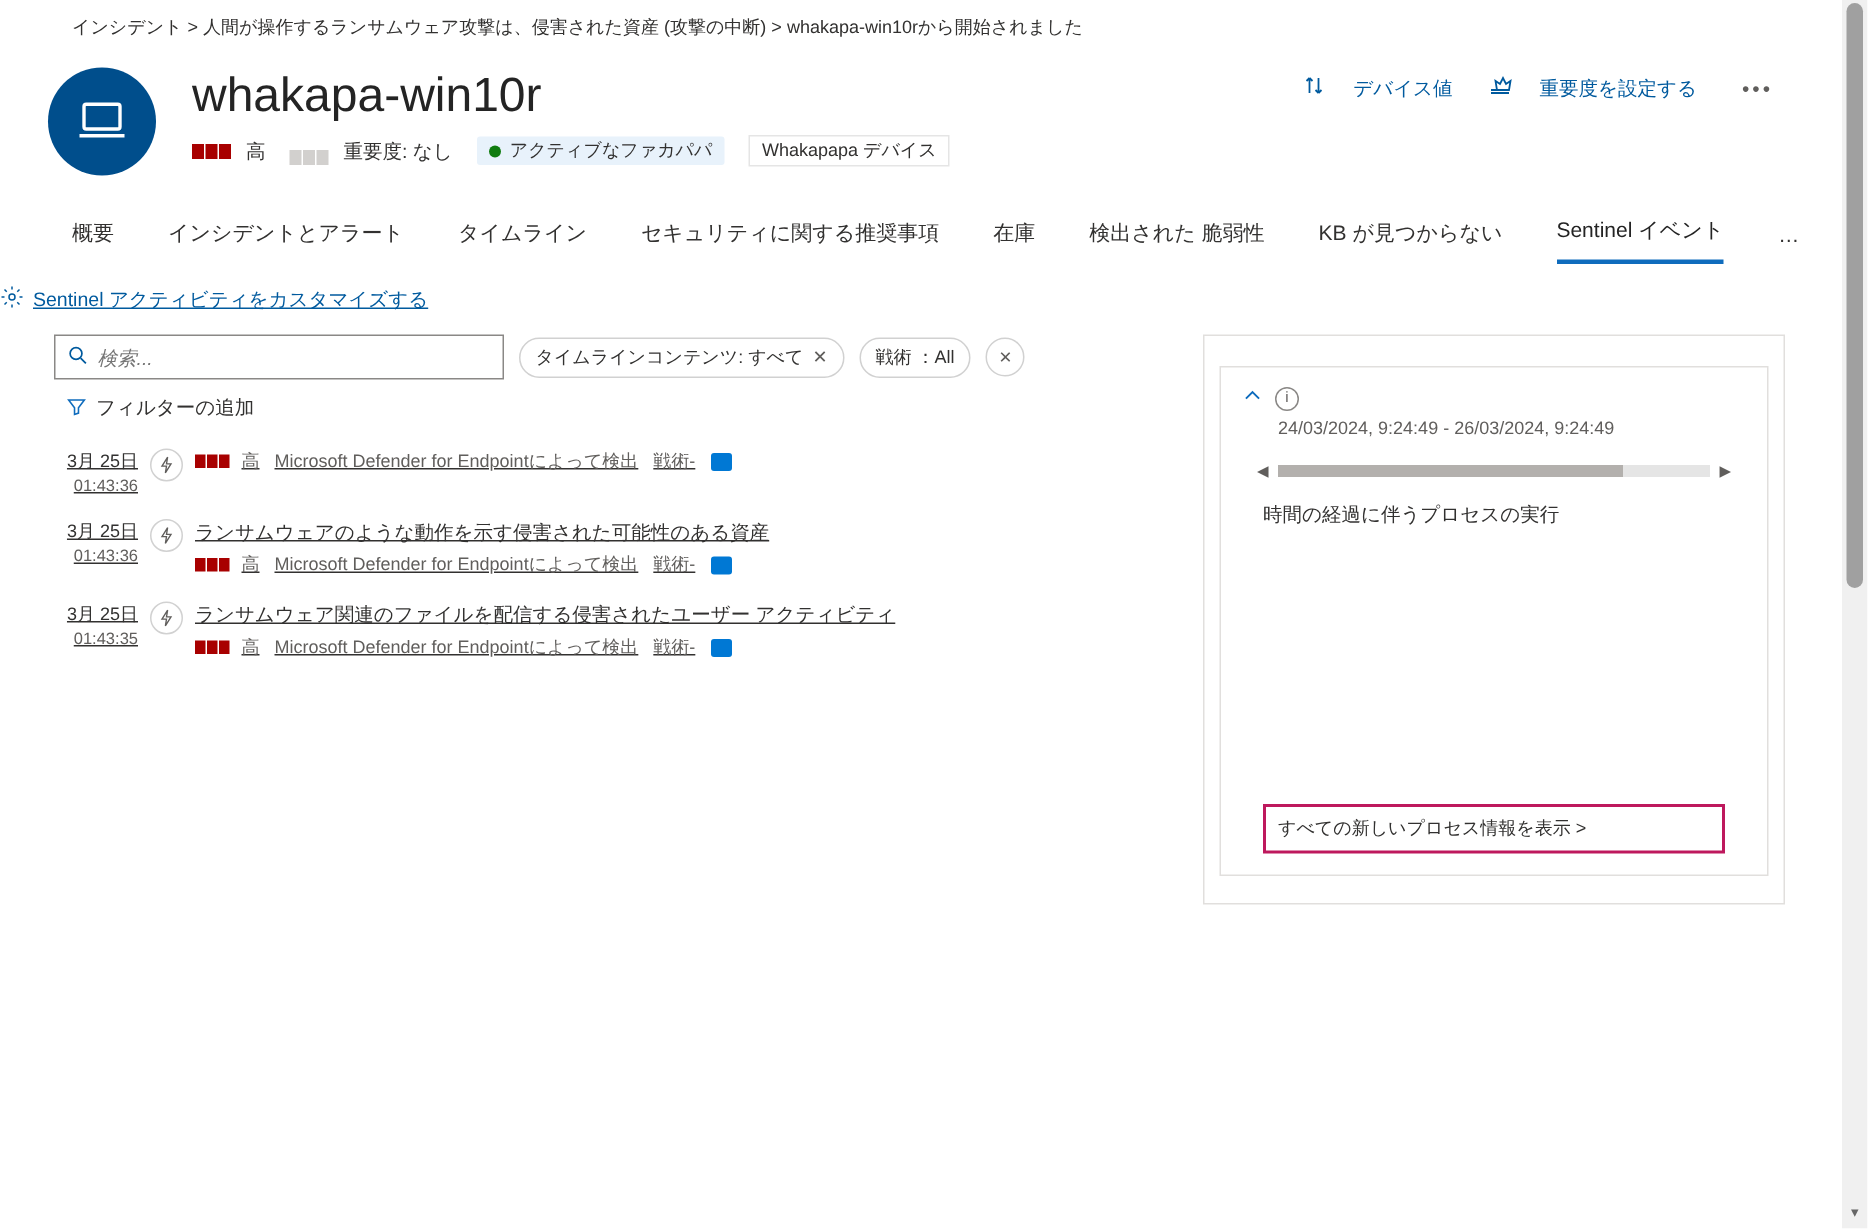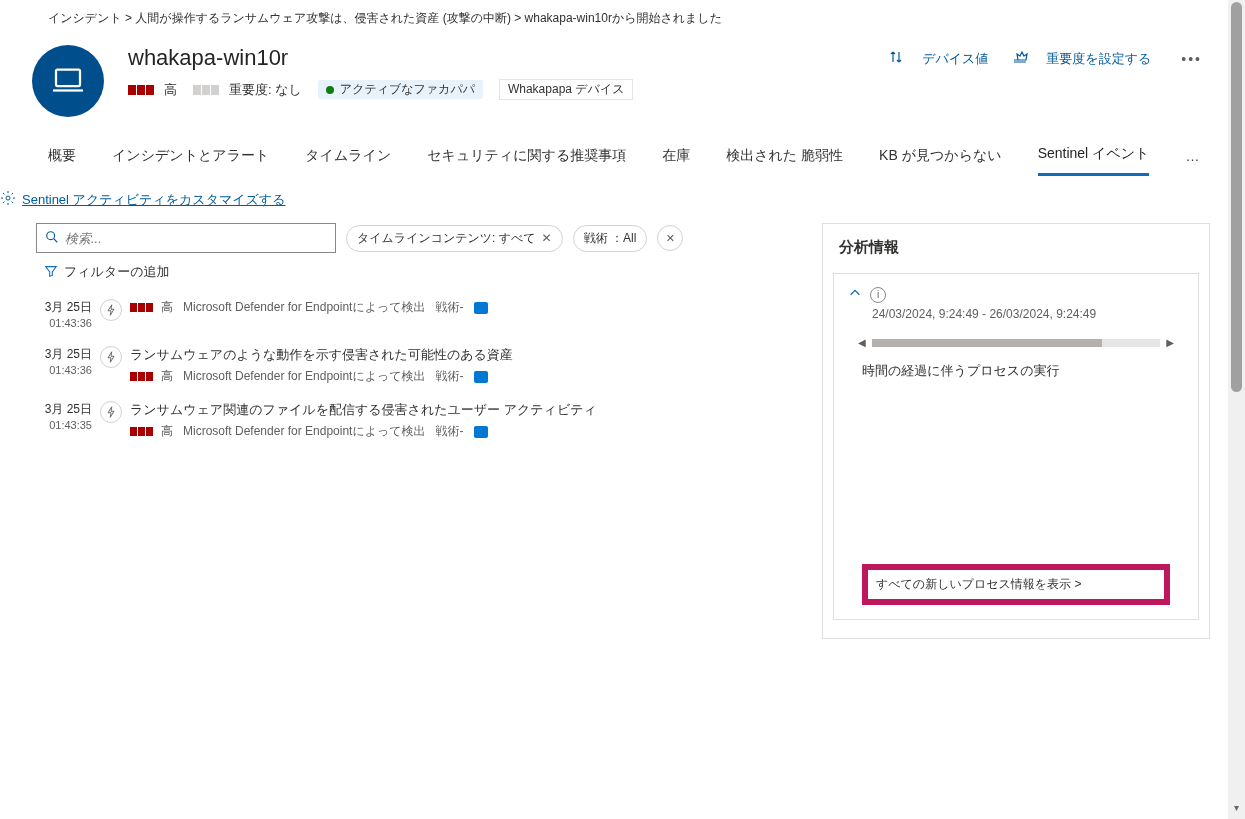--- a/index.html
+++ b/index.html
@@ -1,28 +1,28 @@
 <!DOCTYPE html>
 <html><head>
 <meta charset="utf-8">
 <style>
 * { box-sizing: border-box; margin: 0; padding: 0; font-family: "Segoe UI", "Yu Gothic UI", "Meiryo", sans-serif; }
 body { background: #fff; color: #323130; font-size: 13px; display: flex; }
-.main-content { flex: 1; height: 819px; overflow-y: auto; padding-right: 0; }
+.main-content { flex: 1; height: 819px; overflow-y: auto; padding-right: 20px; }
 .scrollbar { width: 17px; background: #f0f0f0; height: 819px; position: relative; }
 .scrollbar-thumb { position: absolute; width: 11px; left: 3px; top: 2px; height: 390px; background: #a0a0a0; border-radius: 6px; }
 .scrollbar-arrow { position: absolute; width: 17px; height: 17px; text-align: center; font-size: 10px; color: #666; }
 .scrollbar-arrow.up { top: 0; }
 .scrollbar-arrow.down { bottom: 0; }
 .breadcrumb { padding: 10px 20px 6px 48px; font-size: 12px; color: #323130; }
 .header-row { display: flex; align-items: flex-start; padding: 12px 20px 0 32px; }
 .device-badge { width: 72px; height: 72px; border-radius: 50%; background: #004e8c; display: flex; align-items: center; justify-content: center; margin-right: 24px; }
 .device-badge svg { width: 36px; height: 36px; }
 .title-block { flex: 1; }
-.device-title { font-size: 22px; font-weight: 400; color: #242424; margin-bottom: 8px; }
+.device-title { font-size: 32px; font-weight: 400; color: #242424; margin-bottom: 8px; }
 .status-row { display: flex; align-items: center; gap: 16px; font-size: 13px; }
 .sev-boxes { display: inline-flex; gap: 1px; margin-right: 4px; }
 .sev-box { width: 8px; height: 10px; background: #a80000; }
 .sev-box.gray { background: #d2d0ce; }
 .sev-label { color: #323130; }
 .status-pill { display: inline-flex; align-items: center; gap: 6px; padding: 1px 8px; background: #e8f2fb; border-radius: 2px; font-size: 12px; }
 .status-dot { width: 8px; height: 8px; border-radius: 50%; background: #107c10; }
 .plain-pill { padding: 1px 8px; border: 1px solid #e5e5e5; background: #fff; font-size: 12px; }
 .header-actions { display: flex; align-items: center; gap: 24px; padding-top: 4px; }
 .header-action { display: flex; align-items: center; gap: 18px; color: #005a9e; cursor: pointer; font-size: 13px; }
@@ -38,21 +38,21 @@
 .section-title { font-size: 14px; color: #323130; margin-bottom: 18px; }
 .filter-row { display: flex; align-items: center; gap: 10px; flex-wrap: wrap; margin-bottom: 18px; }
 .search-box { display: flex; align-items: center; border: 1px solid #8a8886; width: 300px; height: 30px; padding: 0 8px; gap: 6px; }
 .search-box svg { width: 14px; height: 14px; color: #005a9e; }
 .search-box input { border: none; outline: none; flex: 1; font-size: 13px; color: #605e5c; font-style: italic; }
 .pill { display: inline-flex; align-items: center; gap: 6px; border: 1px solid #d1d1d1; border-radius: 14px; padding: 4px 10px; font-size: 12px; background: #fff; cursor: pointer; }
 .pill .x { color: #605e5c; }
 .pill-circle { width: 26px; height: 26px; border: 1px solid #d1d1d1; border-radius: 50%; display: inline-flex; align-items: center; justify-content: center; font-size: 11px; color: #605e5c; cursor: pointer; }
 .filter-add { display: inline-flex; align-items: center; gap: 6px; color: #323130; cursor: pointer; padding-left: 8px; }
 .filter-add svg { width: 14px; height: 14px; color: #0f6cbd; }
-.timeline-item { display: flex; align-items: flex-start; margin-bottom: 16px; gap: 8px; }
+.timeline-item { display: flex; align-items: flex-start; margin-bottom: 16px; gap: 8px; text-decoration: underline; }
 .tl-time { width: 56px; text-align: right; font-size: 12px; color: #323130; }
 .tl-date { display: block; }
 .tl-sub { color: #605e5c; font-size: 11px; }
 .tl-icon { width: 22px; height: 22px; border: 1px solid #d1d1d1; border-radius: 50%; display: flex; align-items: center; justify-content: center; }
 .tl-icon svg { width: 12px; height: 12px; color: #605e5c; }
 .tl-body { flex: 1; }
 .tl-title { font-size: 13px; color: #323130; margin-bottom: 4px; }
 .tl-meta { display: flex; align-items: center; gap: 10px; font-size: 12px; color: #605e5c; }
 .tl-meta .sev-boxes .sev-box { width: 7px; height: 9px; }
 .blue-chip { width: 14px; height: 12px; background: #0078d4; border-radius: 2px; display: inline-block; }
@@ -65,21 +65,21 @@
 .info-i { width: 16px; height: 16px; border: 1px solid #8a8886; border-radius: 50%; display: flex; align-items: center; justify-content: center; font-size: 10px; color: #605e5c; }
 .card-sub { color: #605e5c; font-size: 12px; padding: 4px 0 10px 24px; }
 .data-table { width: 100%; font-size: 12px; border-collapse: collapse; margin-left: 12px; }
 .data-table th { text-align: left; font-weight: 400; color: #323130; padding: 6px 4px; }
 .data-table td { padding: 8px 4px; color: #323130; }
 .h-scroll { display: flex; align-items: center; gap: 6px; margin: 6px 0 10px 0; padding: 0 10px; }
 .h-scroll .track { flex: 1; height: 8px; background: #e5e5e5; position: relative; }
 .h-scroll .thumb { position: absolute; left: 0; top: 0; height: 8px; width: 230px; background: #b3b0ad; }
 .h-scroll .arr { font-size: 10px; color: #605e5c; }
 .section-sub { font-size: 13px; color: #323130; padding: 4px 14px; }
-.show-all-btn { margin: 180px 14px 2px 14px; border: 6px solid #be185d; padding: 6px 8px; font-size: 12px; text-align: left; cursor: pointer; background: #fff; }
+.show-all-btn { margin: 180px 14px 2px 14px; border: 2px solid #be185d; padding: 6px 8px; font-size: 12px; text-align: left; cursor: pointer; background: #fff; }
 </style>
 </head>
 <body>
 
 <div class="main-content">
   <div class="breadcrumb">インシデント &gt;  人間が操作するランサムウェア攻撃は、侵害された資産 (攻撃の中断) &gt; whakapa-win10rから開始されました</div>
 
   <div class="header-row">
     <div class="device-badge">
       <span>
@@ -93,21 +93,21 @@
       <div class="device-title">whakapa-win10r</div>
       <div class="status-row">
         <span style="display:inline-flex;align-items:center;gap:6px;">
           <span class="sev-boxes">
               <span class="sev-box"></span>
               <span class="sev-box"></span>
               <span class="sev-box"></span>
             </span>
           <span class="sev-label">高</span>
         </span>
-        <span style="display:inline-flex;align-items:center;gap:6px;">
+        <span style="display:inline-flex;align-items:flex-end;gap:6px;">
           <span class="sev-boxes">
               <span class="sev-box gray"></span>
               <span class="sev-box gray"></span>
               <span class="sev-box gray"></span>
             </span>
           <span class="sev-label">重要度: なし</span>
         </span>
         <span class="status-pill">
           <span class="status-dot"></span>
             <span>アクティブなファカパパ</span>
@@ -240,21 +240,20 @@
         <span>Microsoft Defender for Endpointによって検出</span>
         <span>戦術-</span>
         <span class="blue-chip"></span>
       </div>
     </div>
           </div>
         </div>
     </div>
 
     <div class="insights-panel">
-      <div class="insights-title">分析情報</div>
       <div class="insights-card">
         <div class="card-header">
           <span class="chev-up"><svg width="14" height="14" viewBox="0 0 16 16" fill="none" stroke="#0f6cbd" stroke-width="1.5">
                 <path d="M3 10l5-5 5 5"></path>
               </svg></span>
           <span class="info-i">i</span>
         </div>
         <div class="card-sub">24/03/2024, 9:24:49 - 26/03/2024, 9:24:49</div>
         <div class="h-scroll">
           <span class="arr">◀</span>

